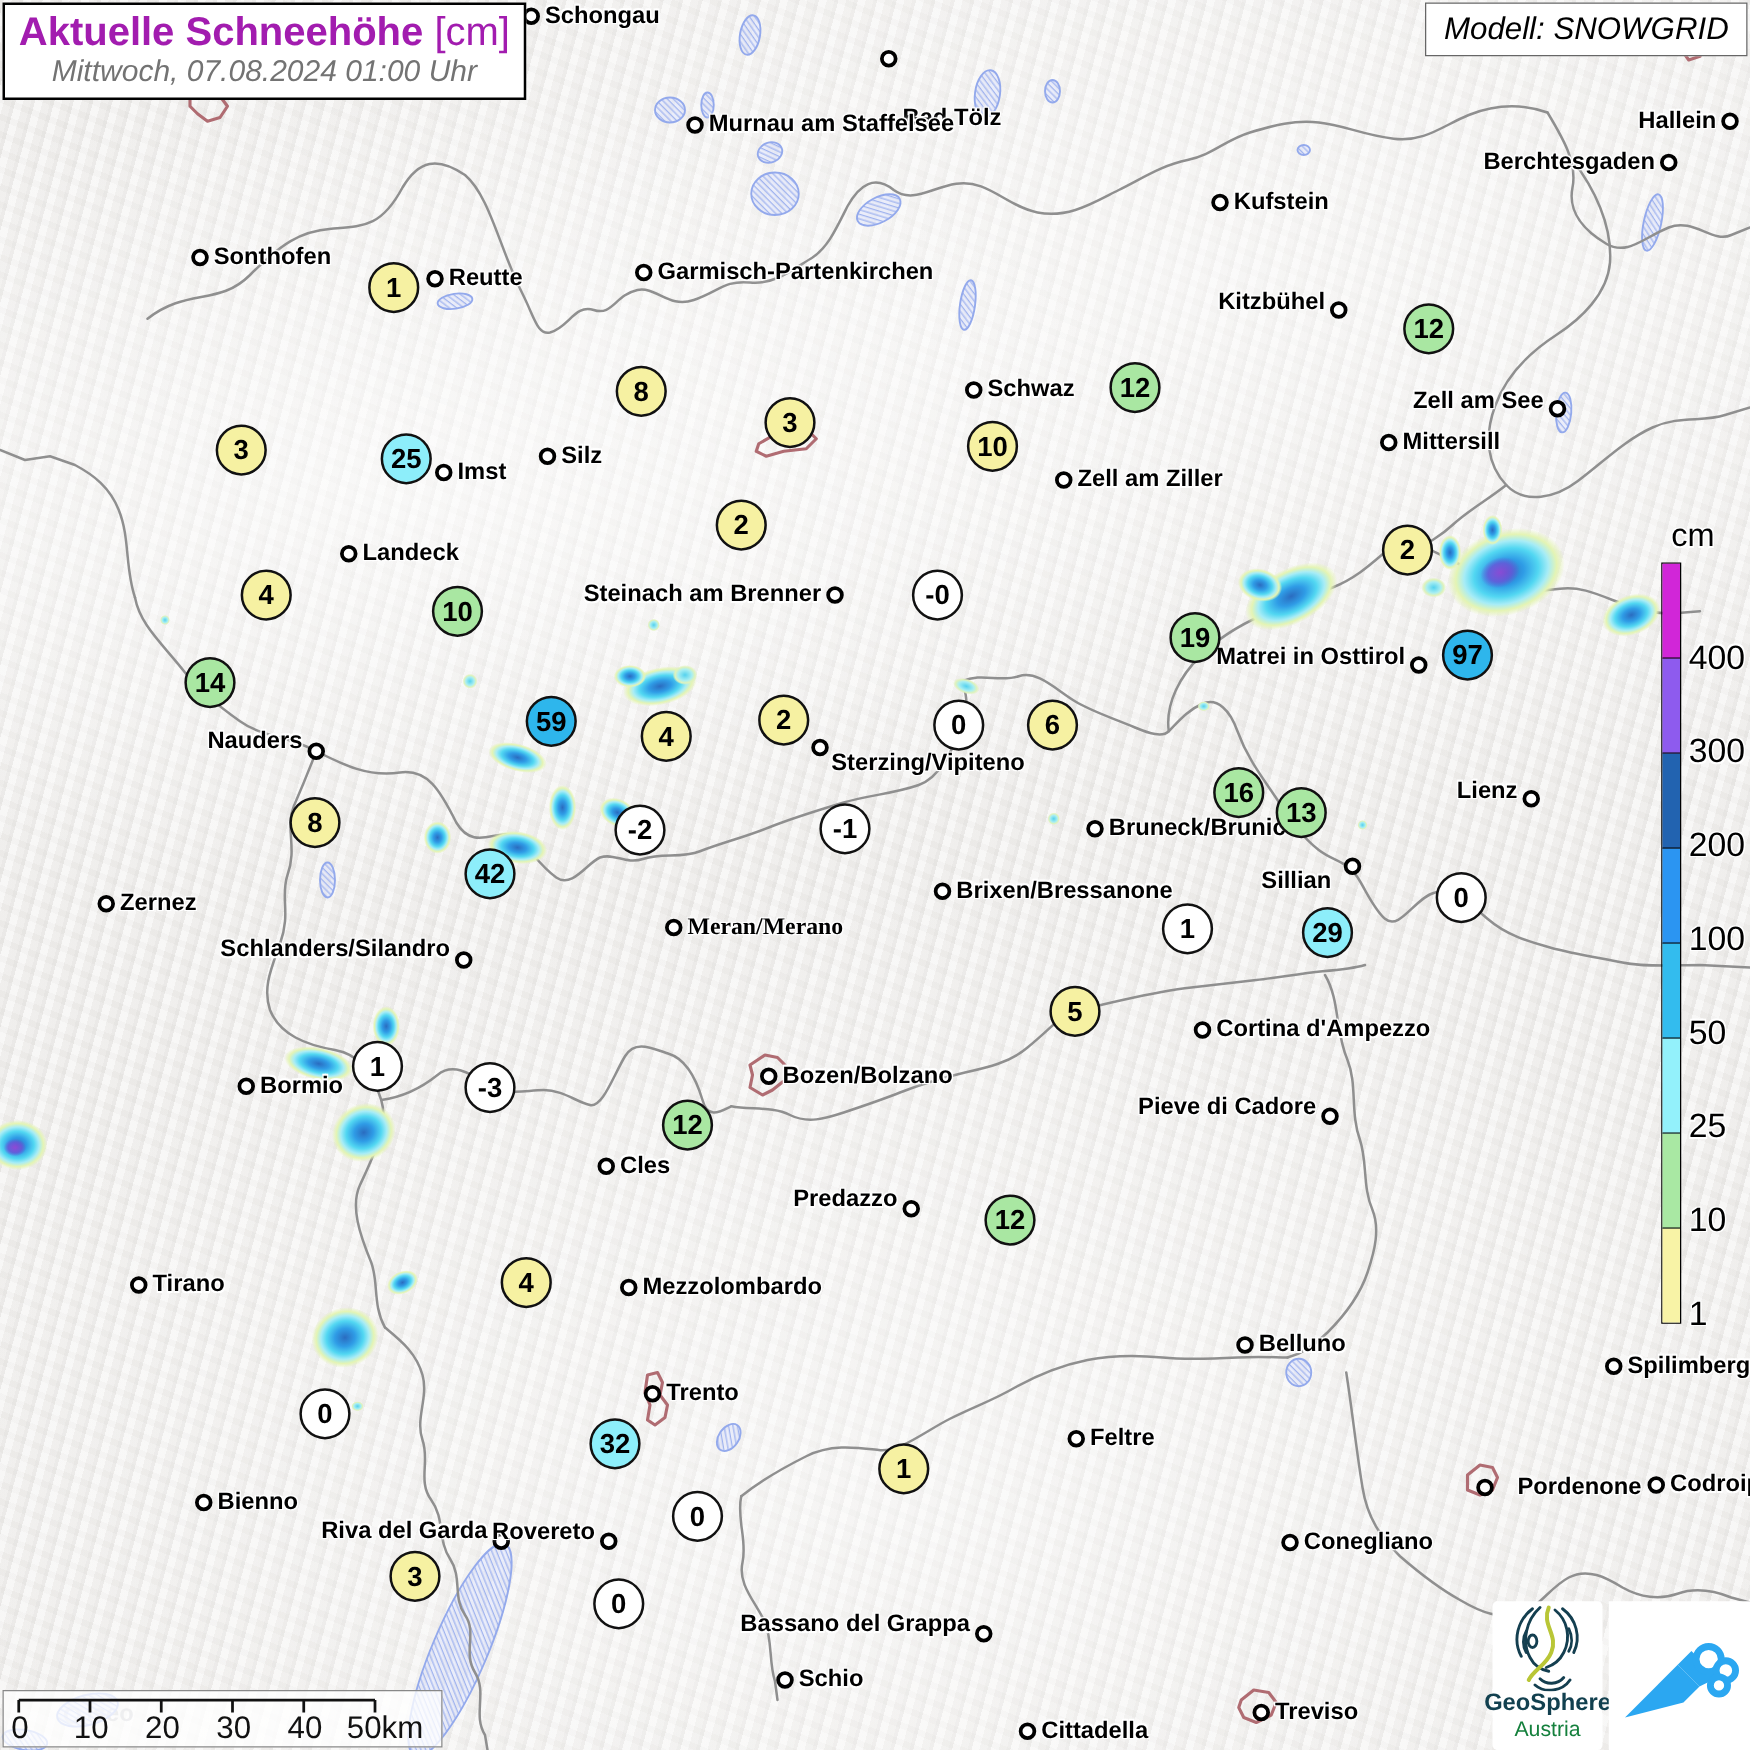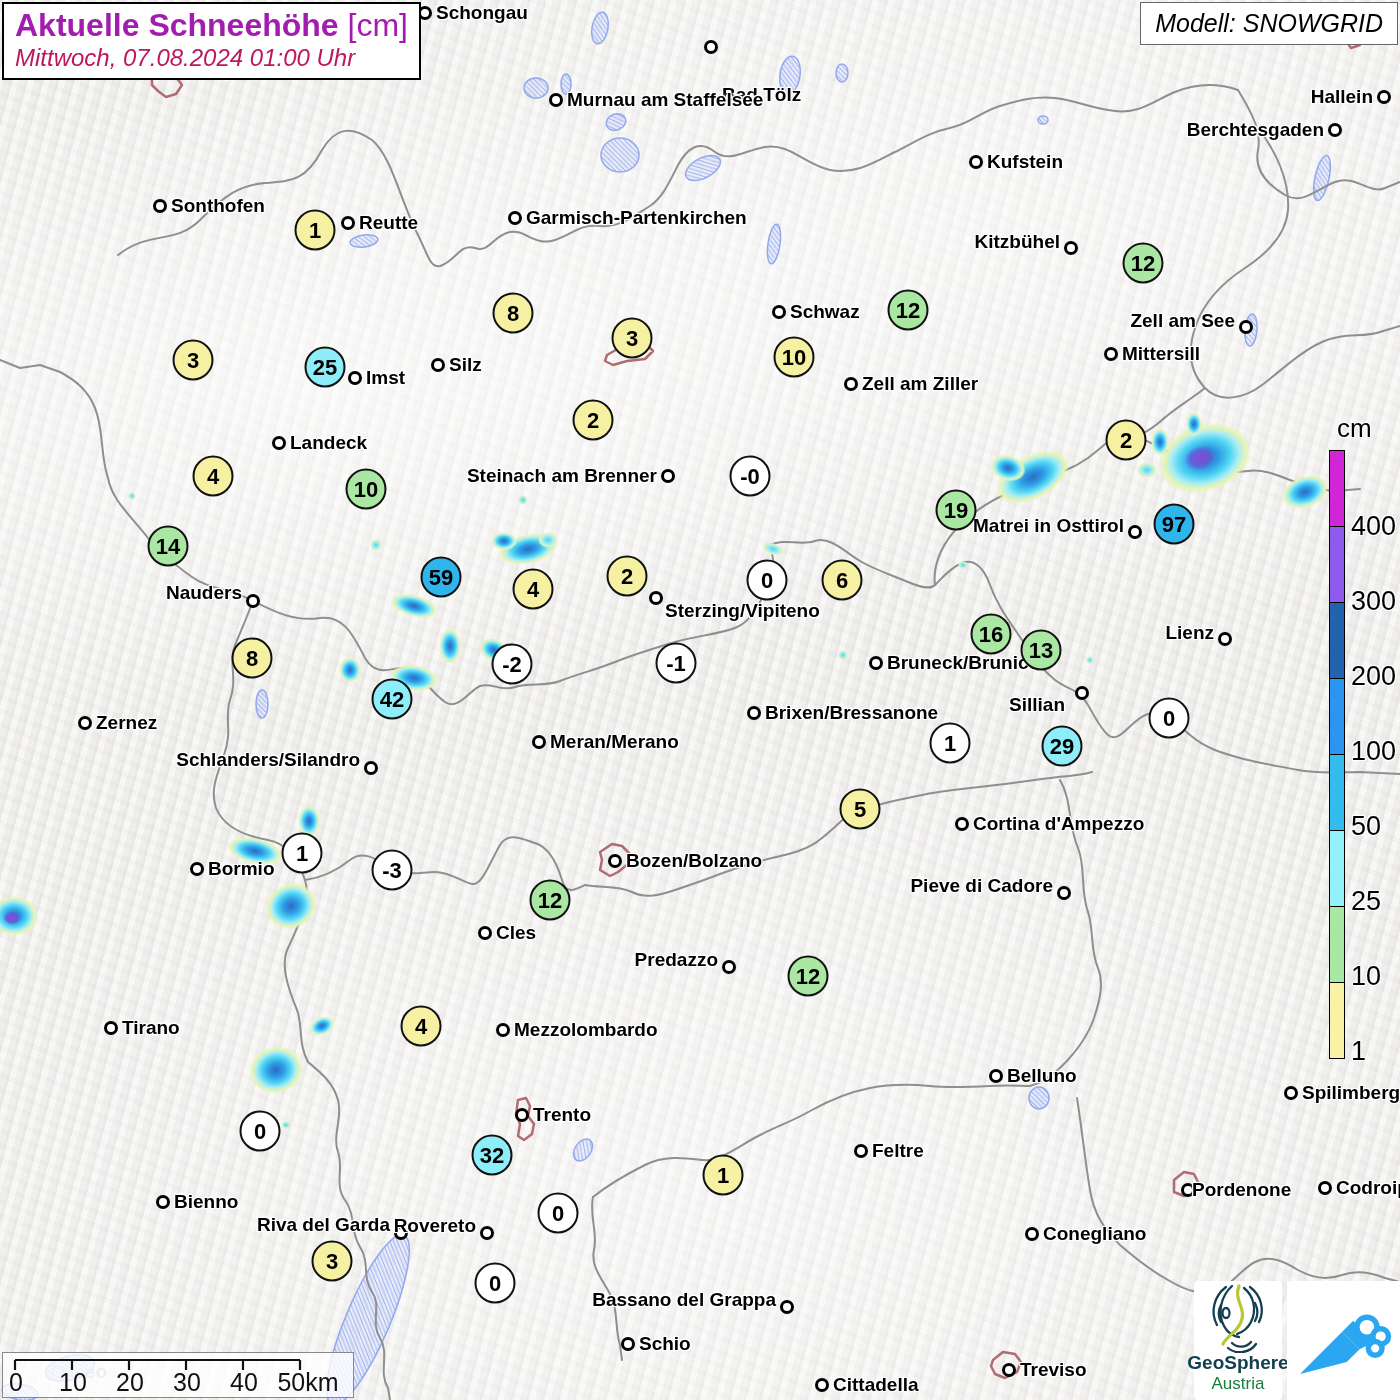--- a/index.html
+++ b/index.html
@@ -22,21 +22,21 @@
   .dot{position:absolute;left:-7px;top:-7px;width:8px;height:8px;background:#fff;border:3px solid #000;border-radius:50%;}
   .lbl{position:absolute;top:-11px;font-size:19px;font-weight:bold;color:#000;white-space:nowrap;
        text-shadow:-1px -1px 0 #fff,1px -1px 0 #fff,-1px 1px 0 #fff,1px 1px 0 #fff,0 0 4px #fff;}
   .lbl.after{left:11px;} .lbl.before{right:11px;}
   .city.faint{opacity:.6;z-index:4;} .city.faint .lbl{color:#8a8f99;text-shadow:none;}
   .city.faint .dot{border-color:#9aa0aa;}
   
   #titlebox{position:absolute;left:2px;top:2px;background:#fff;border:2px solid #000;padding:3px 11px 6px;z-index:50;}
   #title-line1{font-size:32px;font-weight:bold;color:#a21caf;}
   #title-unit{font-weight:normal;}
-  #title-line2{font-size:24px;font-style:italic;color:#be185d;}
+  #title-line2{font-size:24px;font-style:italic;color:#737373;text-align:center;}
   #modelbox{position:absolute;right:2px;top:2px;background:#fff;border:1px solid #666;padding:6px 14px;
             font-size:25px;font-style:italic;color:#000;z-index:50;}
   
   #legend{position:absolute;left:1329px;top:450px;z-index:40;}
   #legend-bar{width:14px;border:1px solid #000;}
   .seg{width:14px;height:75px;border-bottom:1px solid #000;}
   .seg:last-child{border-bottom:none;}
   #legend-labels span{position:absolute;left:22px;transform:translateY(-52%);font-size:27px;color:#000;
        text-shadow:-1px -1px 0 #fff,1px -1px 0 #fff,-1px 1px 0 #fff,1px 1px 0 #fff;}
   #legend-cm{position:absolute;left:1337px;top:413px;font-size:26px;color:#000;z-index:40;
@@ -275,21 +275,21 @@
       <div class="city" style="left: 1082px; top: 693px;">
         <span class="dot"></span>
         <span class="lbl before" style="top: 1px; right: 17px;">Sillian</span>
       </div>
       <div class="city" style="left: 754px; top: 713px;">
         <span class="dot"></span>
         <span class="lbl after" style="top: -11px; left: 11px;">Brixen/Bressanone</span>
       </div>
       <div class="city" style="left: 539px; top: 742px;">
         <span class="dot"></span>
-        <span class="lbl after" style="top: -11px; left: 11px;">Meran/Merano</span>
+        <span class="lbl after" style="top: -11px; left: 11px; font-family: Liberation Serif, serif;">Meran/Merano</span>
       </div>
       <div class="city" style="left: 371px; top: 768px;">
         <span class="dot"></span>
         <span class="lbl before" style="top: -19px; right: 11px;">Schlanders/Silandro</span>
       </div>
       <div class="city" style="left: 962px; top: 824px;">
         <span class="dot"></span>
         <span class="lbl after" style="top: -11px; left: 11px;">Cortina d'Ampezzo</span>
       </div>
       <div class="city" style="left: 197px; top: 869px;">
@@ -335,21 +335,21 @@
       <div class="city" style="left: 522px; top: 1115px;">
         <span class="dot"></span>
         <span class="lbl after" style="top: -11px; left: 11px;">Trento</span>
       </div>
       <div class="city" style="left: 861px; top: 1151px;">
         <span class="dot"></span>
         <span class="lbl after" style="top: -11px; left: 11px;">Feltre</span>
       </div>
       <div class="city" style="left: 1188px; top: 1190px;">
         <span class="dot"></span>
-        <span class="lbl after" style="top: -11px; left: 4px;">Pordenone</span>
+        <span class="lbl after" style="top: -11px; left: 26px;">Pordenone</span>
       </div>
       <div class="city" style="left: 1325px; top: 1188px;">
         <span class="dot"></span>
         <span class="lbl after" style="top: -11px; left: 11px;">Codroipo</span>
       </div>
       <div class="city" style="left: 163px; top: 1202px;">
         <span class="dot"></span>
         <span class="lbl after" style="top: -11px; left: 11px;">Bienno</span>
       </div>
       <div class="city" style="left: 401px; top: 1233px;">

